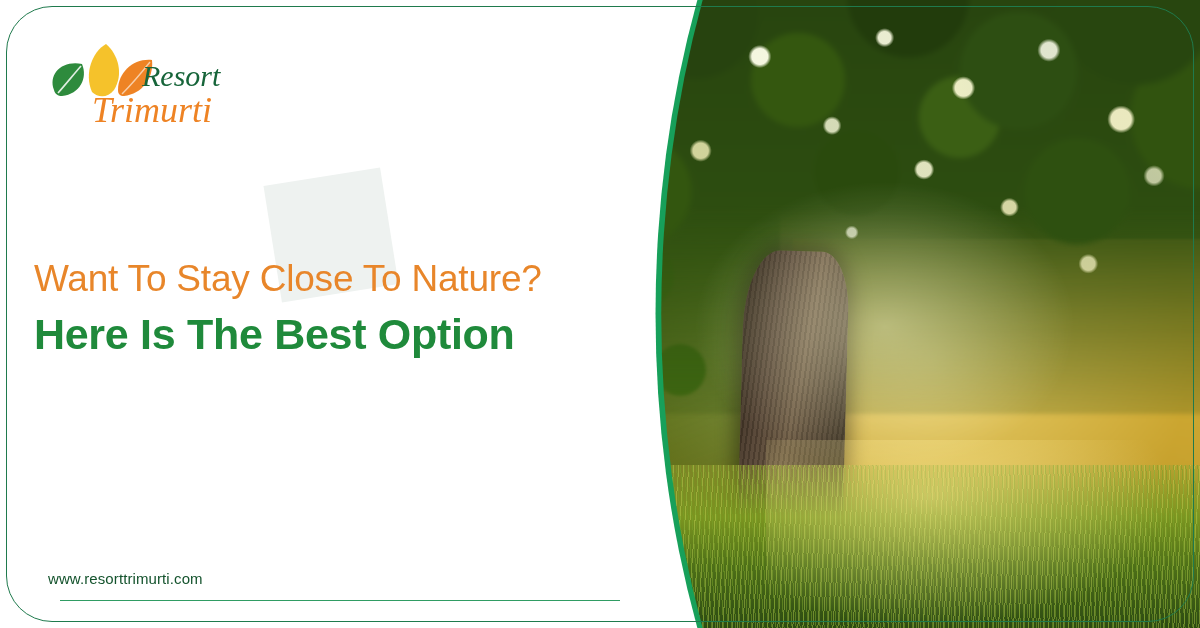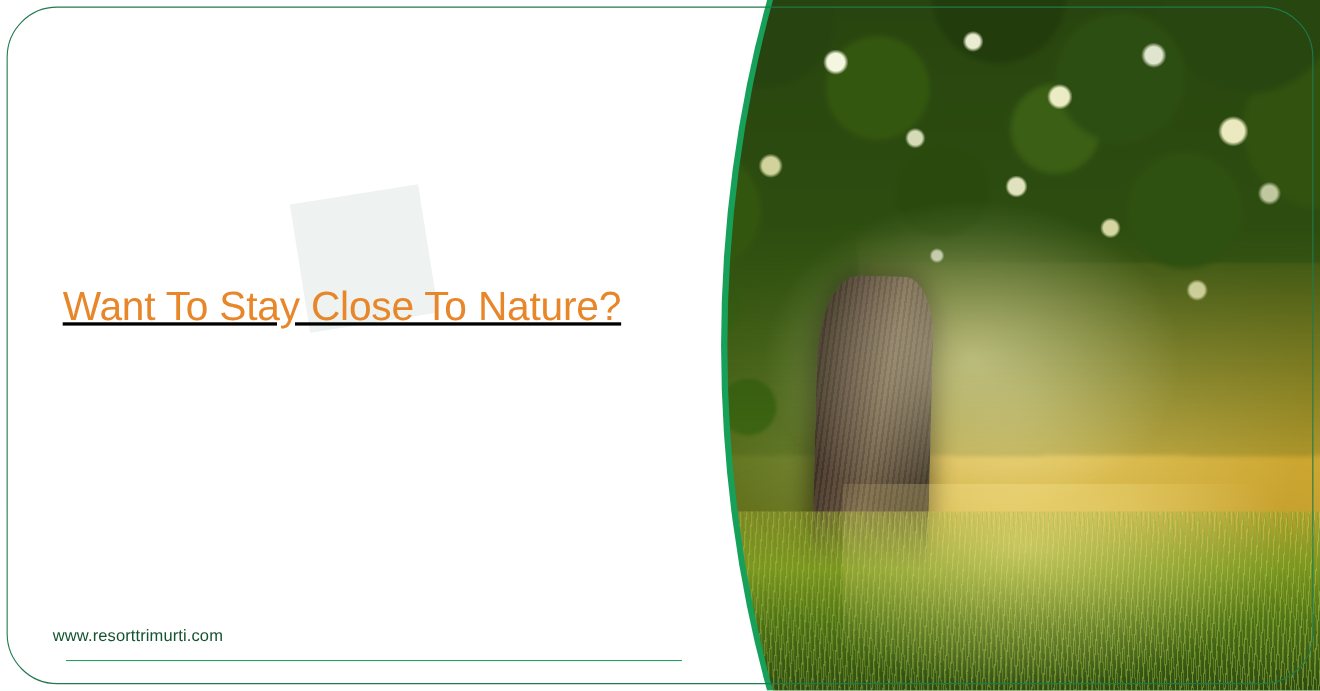--- a/index.html
+++ b/index.html
@@ -43,24 +43,23 @@
     position:absolute;
     left:44px; top:38px;
     width:200px; height:96px;
     z-index:4;
   }
   .logo svg { display:block; }
 
   
   .headline {
     position:absolute;
-    left:57px; top:256px;
+    left:34px; top:256px;
     z-index:3;
     width:540px;
-    text-decoration:underline;
   }
   .headline .line1 {
     font-size:37px;
     font-weight:400;
     color:#E8862A;
     letter-spacing:-0.2px;
     line-height:46px;
     white-space:nowrap;
   }
   .headline .line2 {
@@ -247,23 +246,40 @@
         <div class="root-mound"></div>
         <div class="grass"></div>
         <div class="grass-glow"></div>
         <div class="haze"></div>
       </div>
     </div>
   </div>
 
   <div class="frame"></div>
 
+  <div class="logo">
+    <svg width="200" height="96" viewBox="0 0 200 96">
+
+      <path d="M10 52 C4 36, 18 22, 38 26 C44 40, 36 56, 18 58 C14 58, 11 56, 10 52 Z" fill="#2E8B3D"></path>
+      <path d="M14 55 C22 46, 30 36, 37 28" stroke="#ffffff" stroke-width="1.6" fill="none" opacity="0.85"></path>
+
+      <path d="M48 54 C40 36, 48 14, 62 6 C74 16, 80 36, 70 52 C64 60, 54 60, 48 54 Z" fill="#F5C22B"></path>
+
+      <path d="M74 52 C74 34, 90 20, 108 22 C110 40, 98 56, 80 58 C76 58, 74 56, 74 52 Z" fill="#EE8324"></path>
+      <path d="M78 56 C88 46, 98 34, 106 24" stroke="#ffffff" stroke-width="1.4" fill="none" opacity="0.6"></path>
+
+      <text x="98" y="48" font-family="'Liberation Serif', serif" font-size="30" font-style="italic" fill="#17653A">Resort</text>
+
+      <text x="48" y="84" font-family="'Liberation Serif', serif" font-size="36" font-style="italic" fill="#EE8324">Trimurti</text>
+    </svg>
+  </div>
 
   <div class="headline">
     <div class="line1">Want To Stay Close To Nature?</div>
+    <div class="line2">Here Is The Best Option</div>
   </div>
 
   <div class="url-row">
     <span class="url-text">www.resorttrimurti.com</span>
   </div>
   <div class="bottom-rule"></div>
 
 </div>
 
 </body></html>

